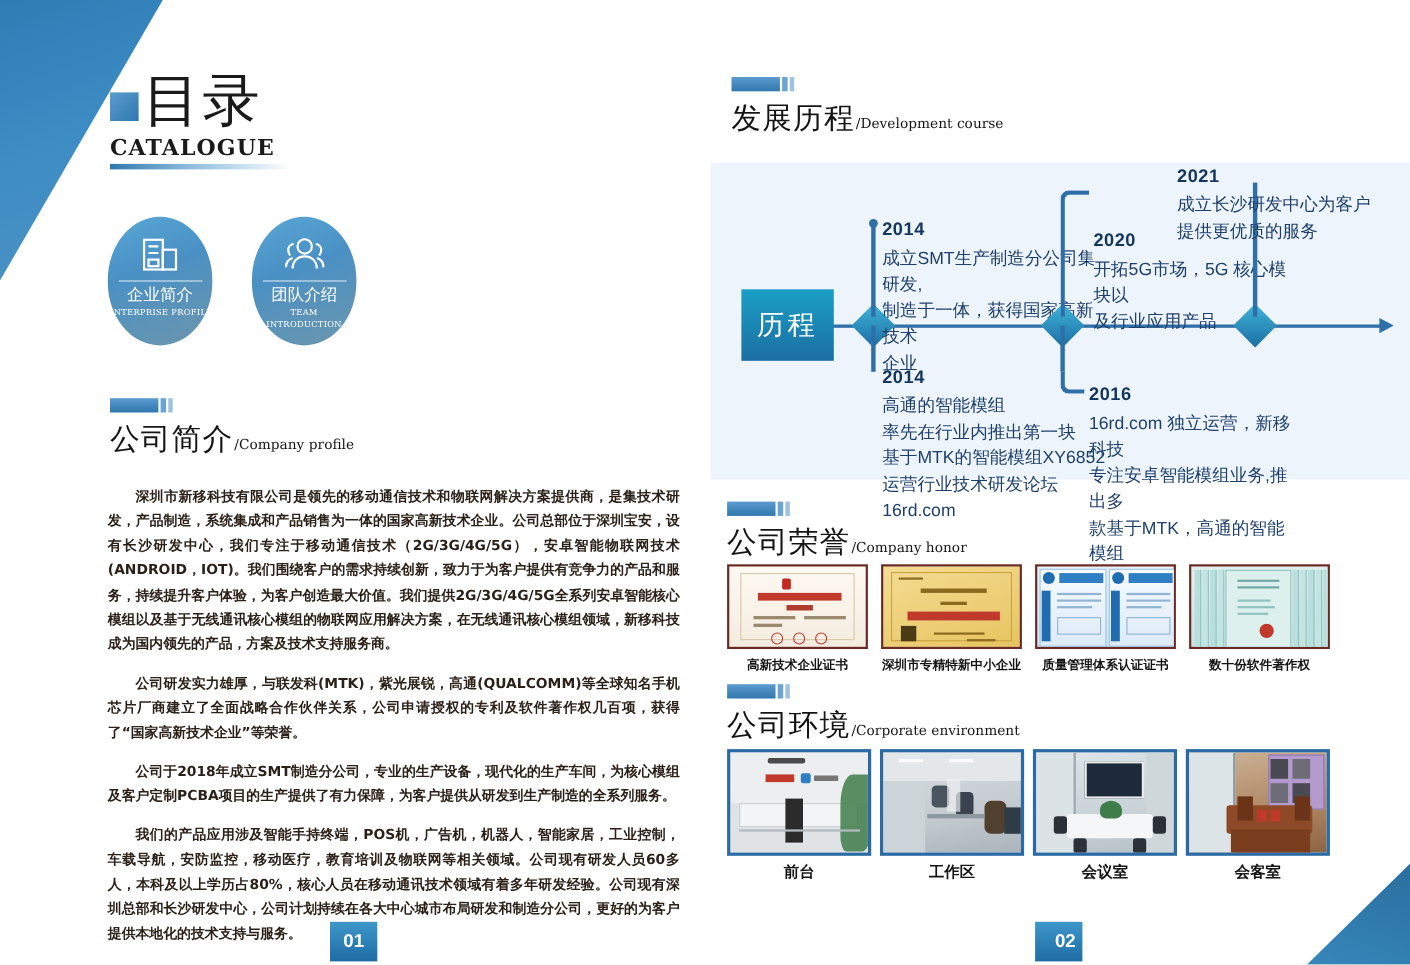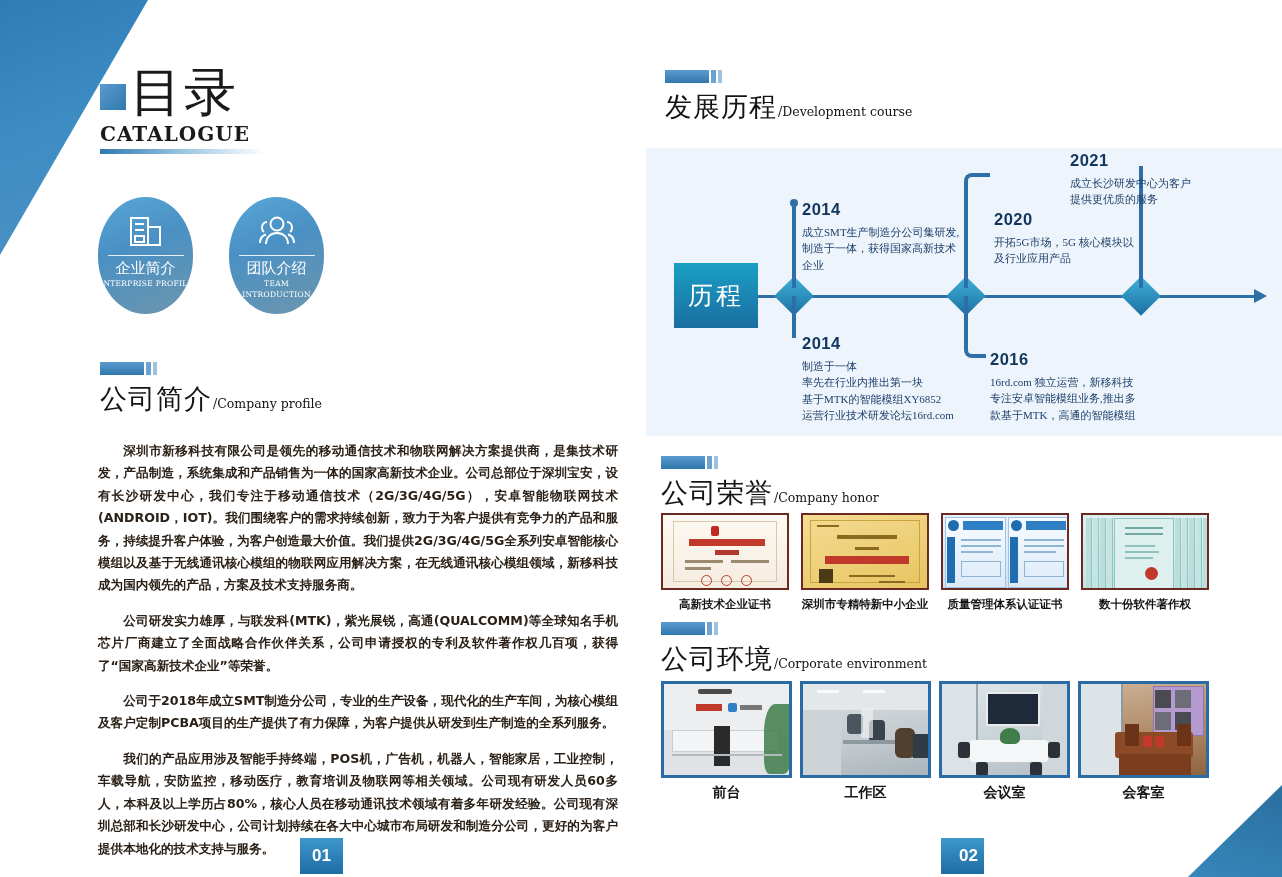--- a/index.html
+++ b/index.html
@@ -140,22 +140,22 @@
   }
   .tl-dot {
     position: absolute; width: 8px; height: 8px; border-radius: 50%; background: #2f6fa8;
   }
   .tl-item { position: absolute; }
   .tl-year {
     font-size: 16.5px; font-weight: bold; color: #13365e; letter-spacing: .5px;
     margin-bottom: 5px;
   }
   .tl-desc {
-    font-size: 11px; line-height: 1.48; color: #1d3f6b;
-    font-family: Liberation Serif, serif;
+    font-size: 16px; line-height: 1.48; color: #1d3f6b;
+    font-family: Liberation Sans, sans-serif;
   }
 
   .honor-head { left: 20px; top: 456px; }
   .honor-row {
     position: absolute; left: 20px; top: 513px; width: 555px;
     display: flex; gap: 12px;
   }
   .honor-item { width: 128px; }
   .honor-img {
     width: 128px; height: 77px; border: 2px solid #6a2a22; position: relative; overflow: hidden;
@@ -303,21 +303,21 @@
 
       <div class="tl-item" style="left:156px; top:52px; width:200px;">
         <div class="tl-year">2014</div>
         <div class="tl-desc">成立SMT生产制造分公司集研发,</div>
         <div class="tl-desc">制造于一体，获得国家高新技术</div>
         <div class="tl-desc">企业</div>
       </div>
 
       <div class="tl-item" style="left:156px; top:186px; width:210px;">
         <div class="tl-year">2014</div>
-        <div class="tl-desc">制造于一体</div>
+        <div class="tl-desc">高通的智能模组</div>
         <div class="tl-desc">率先在行业内推出第一块</div>
         <div class="tl-desc">基于MTK的智能模组XY6852</div>
         <div class="tl-desc">运营行业技术研发论坛16rd.com</div>
       </div>
 
       <div class="diamond" style="left:306px; top:134px;"></div>
       <div class="tl-elbow" style="left:318px; top:25px; width:26px; height:115px;"></div>
       <div class="tl-stem" style="left:318px; top:148px; height:42px;"></div>
       <div class="tl-elbow-dn" style="left:318px; top:190px; width:22px; height:20px;"></div>
 

